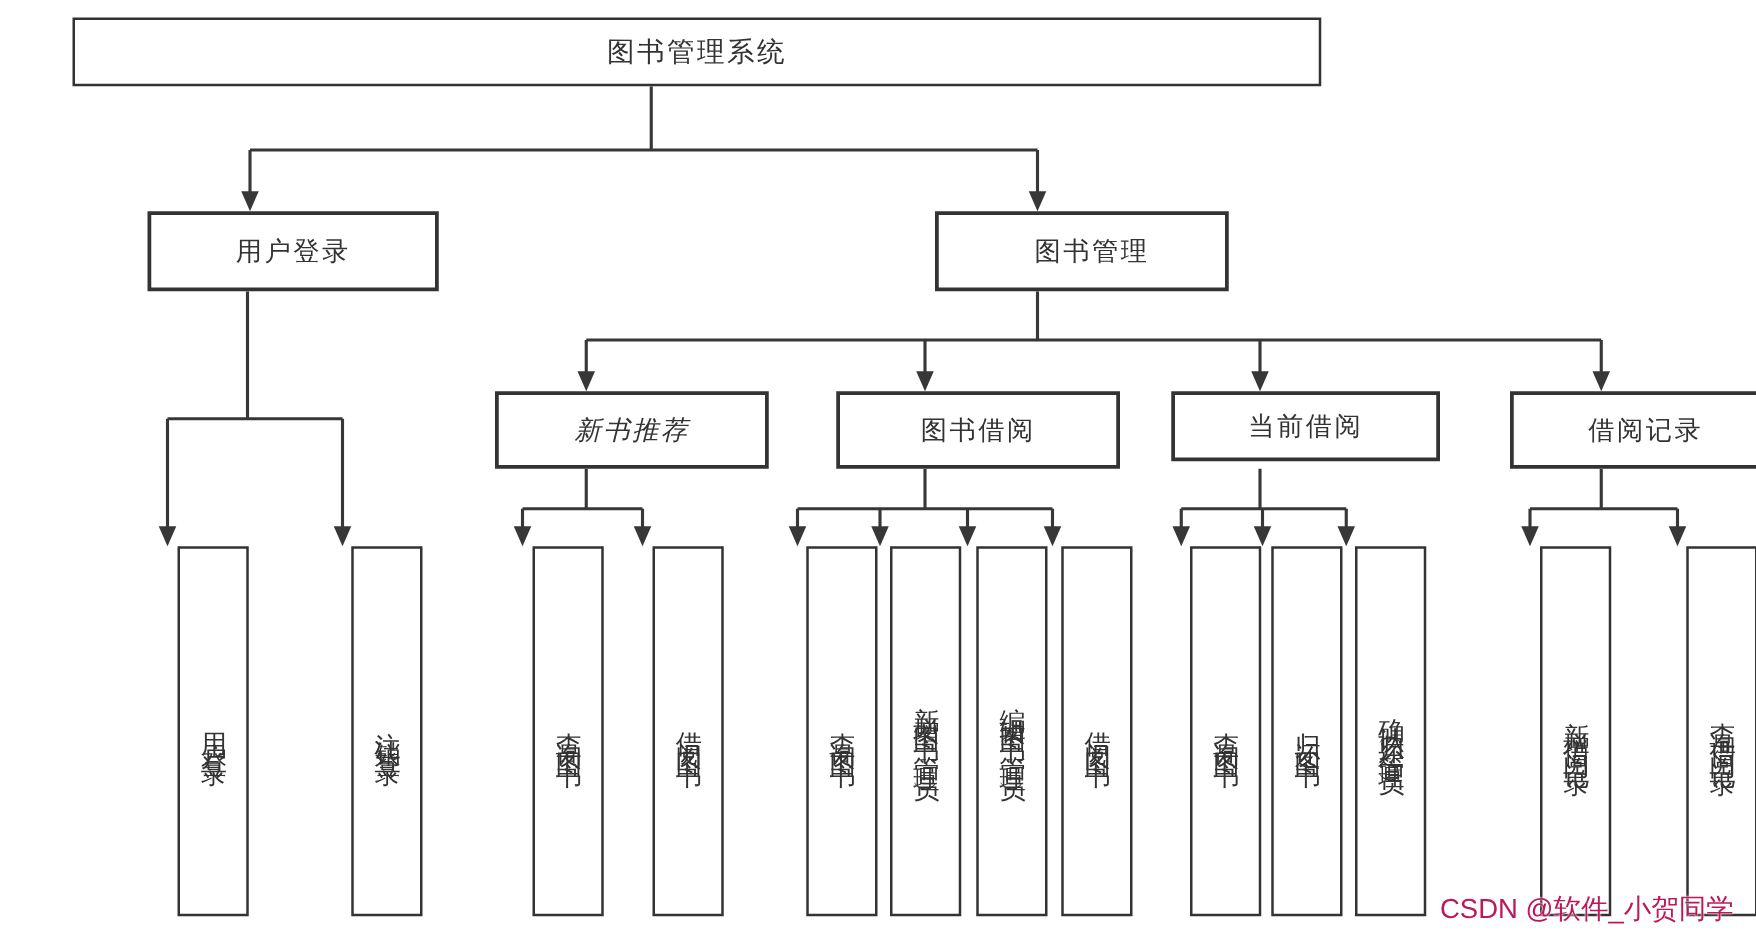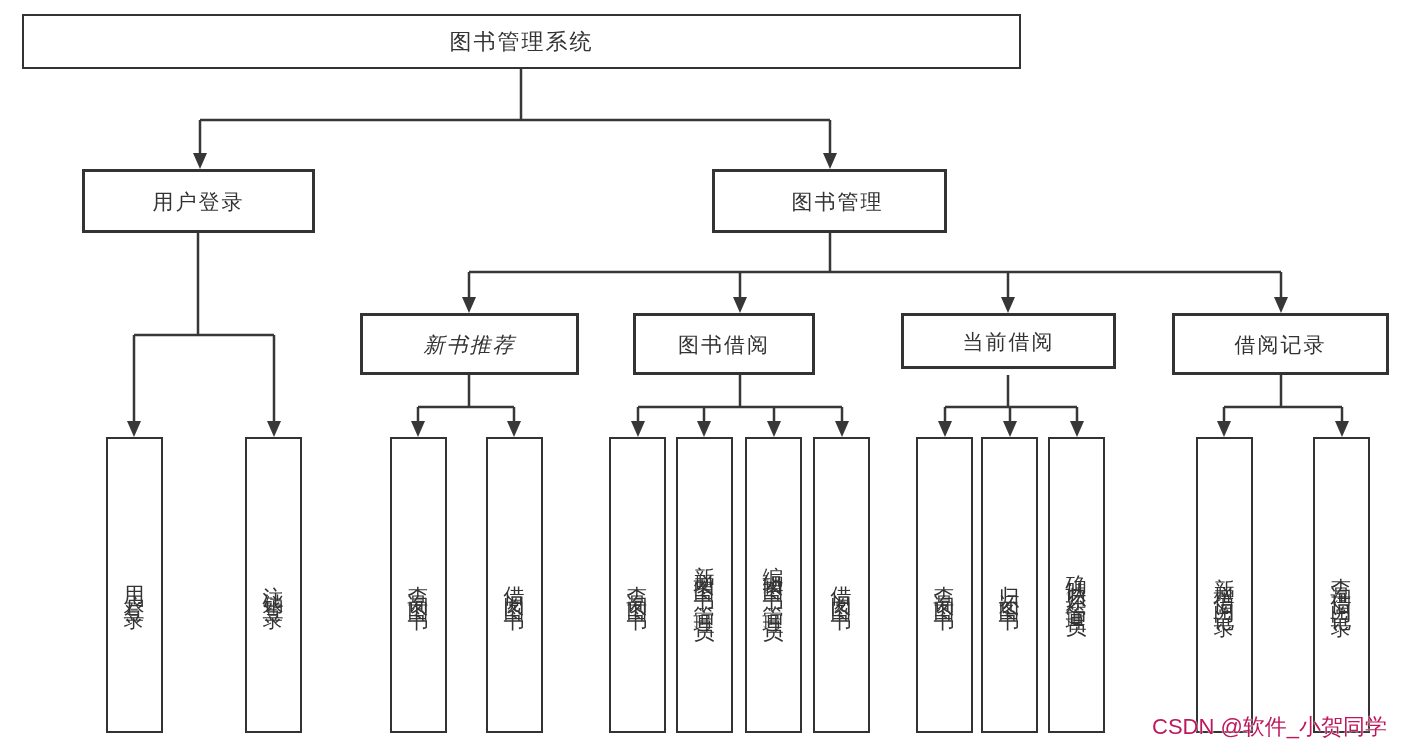--- a/index.html
+++ b/index.html
@@ -28,20 +28,21 @@
   }
   .node {
     position: absolute;
     box-sizing: border-box;
     background: #ffffff;
     border: 2px solid #333333;
     display: flex;
     align-items: center;
     justify-content: center;
     text-align: right;
+    margin-left: 36px;
   }
   .node.root { border-width: 2px; }
   .node.lvl2 { border-width: 3px; }
   .node.lvl3 { border-width: 3px; }
   .node.leaf { border-width: 2px; }
   .node .h-label {
     font-size: 21px;
     letter-spacing: 2px;
     color: #333333;
     white-space: nowrap;
@@ -124,21 +125,21 @@
   <div class="node lvl2" style="left:82px; top:169px; width:233px; height:64px;">
     <span class="h-label">用户登录</span>
   </div>
   <div class="node lvl2" style="left:712px; top:169px; width:235px; height:64px;padding-left:16px;">
     <span class="h-label">图书管理</span>
   </div>
 
   <div class="node lvl3" style="left:360px; top:313px; width:219px; height:62px;font-style:italic;">
     <span class="h-label">新书推荐</span>
   </div>
-  <div class="node lvl3" style="left:633px; top:313px; width:182px; height:62px;">
+  <div class="node lvl3" style="left:633px; top:313px; width:227px; height:62px;">
     <span class="h-label">图书借阅</span>
   </div>
   <div class="node lvl3" style="left:901px; top:313px; width:215px; height:56px;">
     <span class="h-label">当前借阅</span>
   </div>
   <div class="node lvl3" style="left:1172px; top:313px; width:217px; height:62px;">
     <span class="h-label">借阅记录</span>
   </div>
 
   <div class="node leaf" style="left:106px; top:437px; width:57px; height:296px;">

